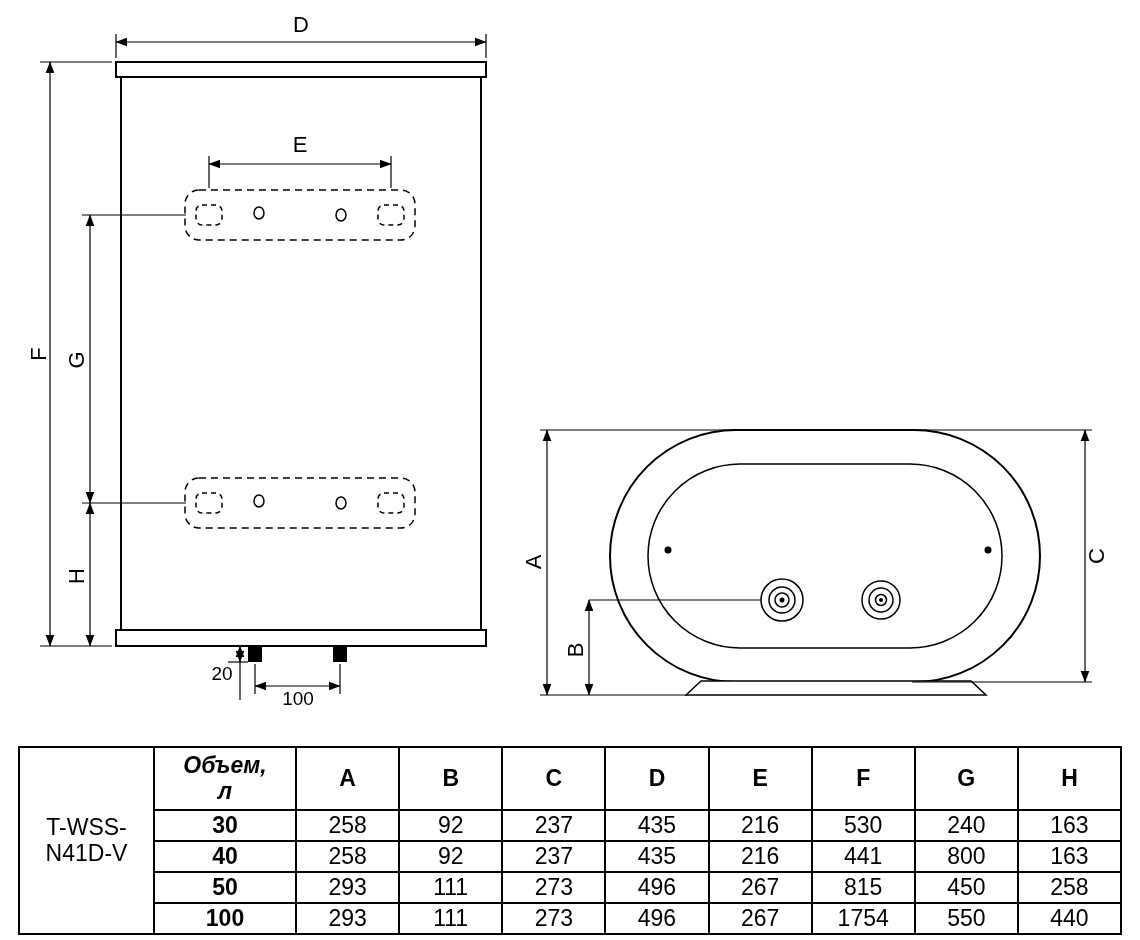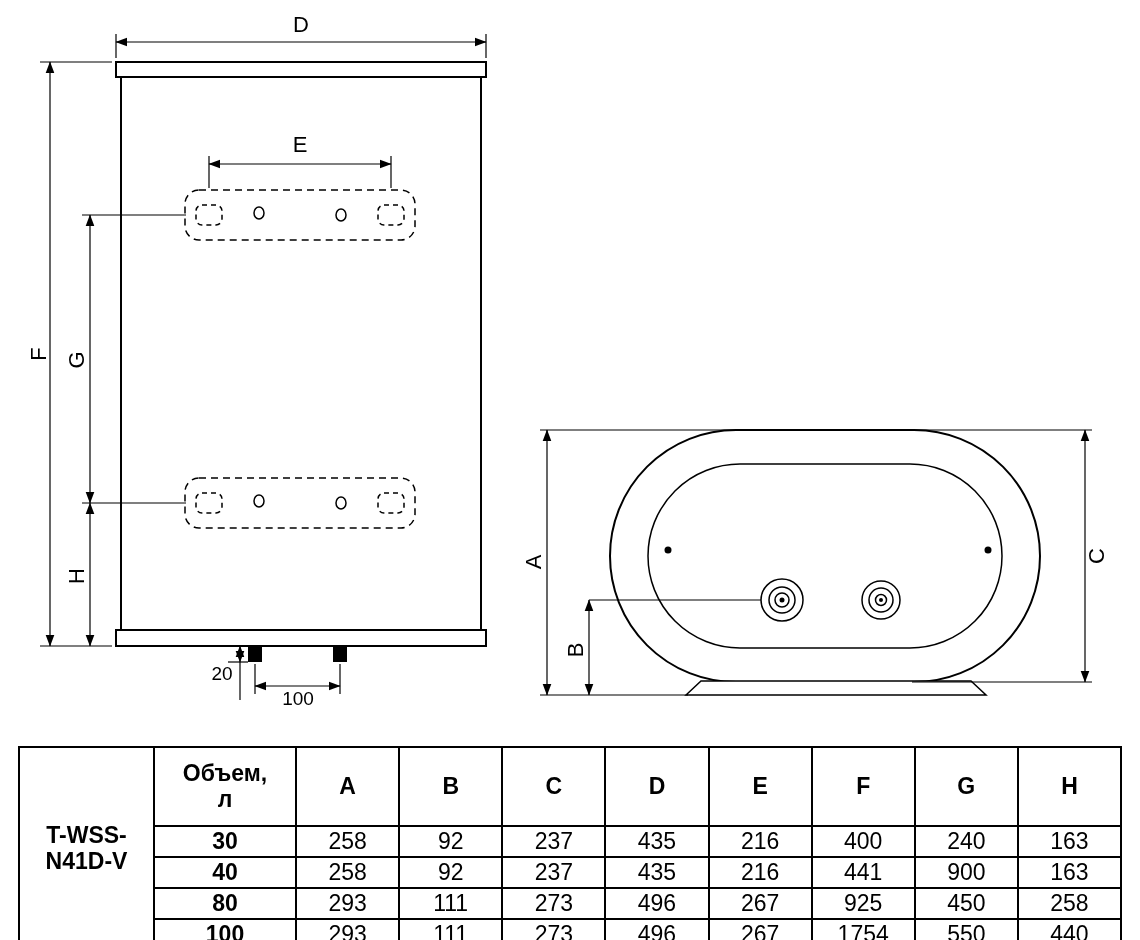--- a/index.html
+++ b/index.html
@@ -18,23 +18,23 @@
     position:absolute; left:18px; top:746px; width:1104px;
     border-collapse:collapse; table-layout:fixed;
   }
   .spec-table td, .spec-table th {
     border:2px solid #000; background:#fff; text-align:center;
     vertical-align:middle; font-size:23px; padding:0; line-height:1.15;
   }
   .spec-table th { font-weight:bold; }
   .header-row { height:58px; }
   .data-row { height:31px; }
-  .model-cell { font-weight:bold; }
+  .model-cell { font-weight:normal; }
   .vol-cell { font-weight:bold;margin-left:32px; }
-  .wrap-narrow { width:92px; margin:12px auto; font-weight:bold; }
+  .wrap-narrow { width:92px; margin:4px auto; font-weight:bold;font-style:italic; }
 </style>
 </head>
 <body>
 
 <svg class="drawing" width="1140" height="742" viewBox="0 0 1140 742" xmlns="http://www.w3.org/2000/svg">
   <defs>
     <marker id="arrow" viewBox="0 0 10 10" refX="9.5" refY="5" markerWidth="10" markerHeight="10" orient="auto-start-reverse">
       <path d="M0,1.3 L10,5 L0,8.7 Z" fill="#000"></path>
     </marker>
   </defs>
@@ -188,43 +188,43 @@
       <th>G</th>
       <th>H</th>
     </tr>
     <tr class="data-row">
       <td class="vol-cell">30</td>
       <td>258</td>
       <td>92</td>
       <td>237</td>
       <td>435</td>
       <td>216</td>
-      <td>400</td>
+      <td>530</td>
       <td>240</td>
       <td>163</td>
     </tr>
     <tr class="data-row">
       <td class="vol-cell">40</td>
       <td>258</td>
       <td>92</td>
       <td>237</td>
       <td>435</td>
       <td>216</td>
       <td>441</td>
-      <td>900</td>
+      <td>800</td>
       <td>163</td>
     </tr>
     <tr class="data-row">
-      <td class="vol-cell">80</td>
+      <td class="vol-cell">50</td>
       <td>293</td>
       <td>111</td>
       <td>273</td>
       <td>496</td>
       <td>267</td>
-      <td>925</td>
+      <td>815</td>
       <td>450</td>
       <td>258</td>
     </tr>
     <tr class="data-row">
       <td class="vol-cell">100</td>
       <td>293</td>
       <td>111</td>
       <td>273</td>
       <td>496</td>
       <td>267</td>

